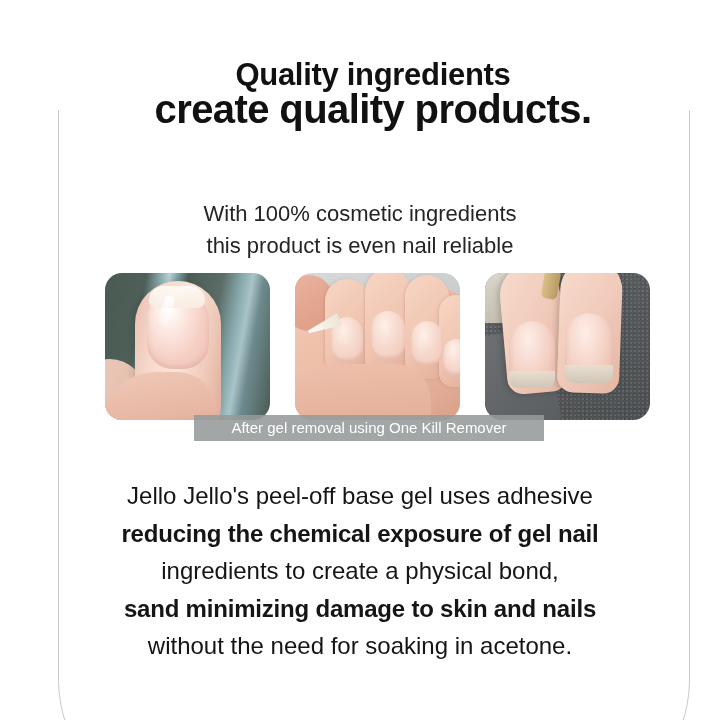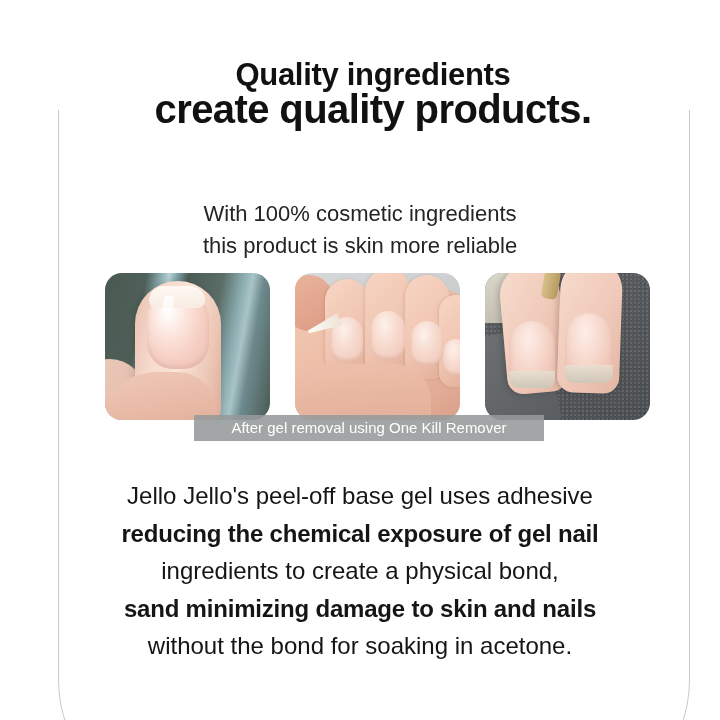--- a/index.html
+++ b/index.html
@@ -347,21 +347,21 @@
 
 <div id="content">
 
   <div id="headline">
     <span class="hl-line l1">Quality ingredients</span>
     <span class="hl-line l2">create quality products.</span>
   </div>
 
   <div id="subtitle">
     <span class="sub-line">With 100% cosmetic ingredients</span>
-    <span class="sub-line">this product is skin more reliable</span>
+    <span class="sub-line">this product is even nail reliable</span>
   </div>
 
   <div id="photo-strip">
 
     <div class="photo p1">
       <div class="scene">
         <div class="arm"></div>
         <div class="finger">
           <div class="nail"></div>
           <div class="nail-tip"></div>
@@ -407,16 +407,16 @@
 
   <div id="caption-bar">
     <span id="caption-text">After gel removal using One Kill Remover</span>
   </div>
 
   <div id="body-copy">
     <span class="bline">Jello Jello's peel-off base gel uses adhesive</span>
     <span class="bline bold">reducing the chemical exposure of gel nail</span>
     <span class="bline">ingredients to create a physical bond,</span>
     <span class="bline bold">sand minimizing damage to skin and nails</span>
-    <span class="bline">without the bond for soaking in acetone.</span>
+    <span class="bline">without the need for soaking in acetone.</span>
   </div>
 
 </div>
 
 </body></html>

